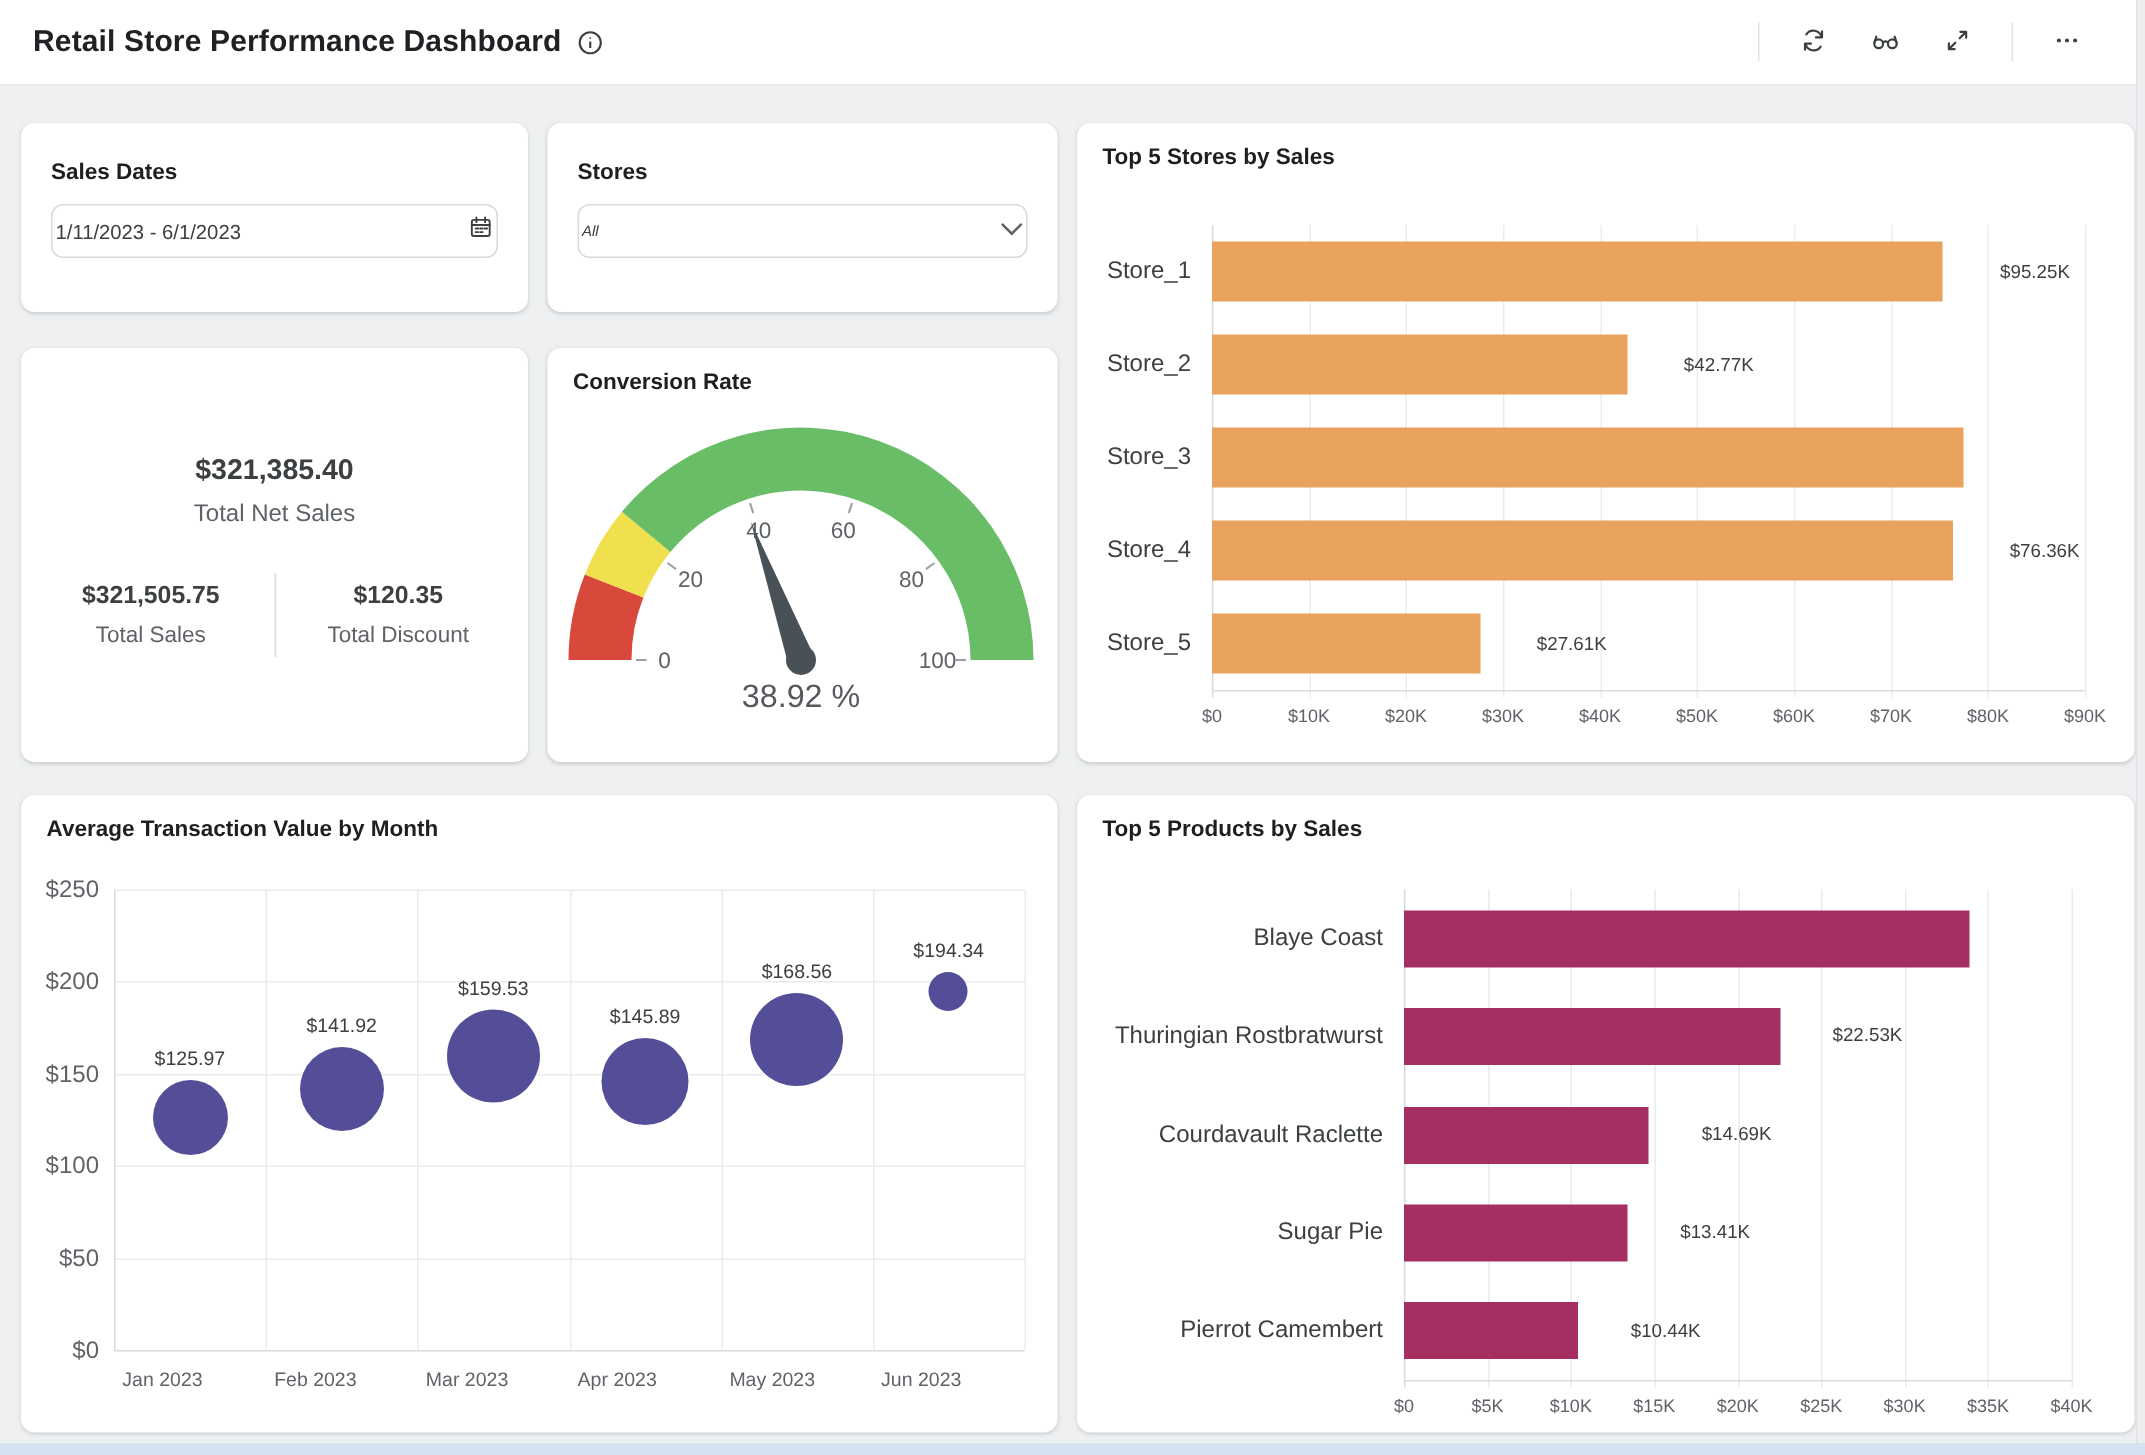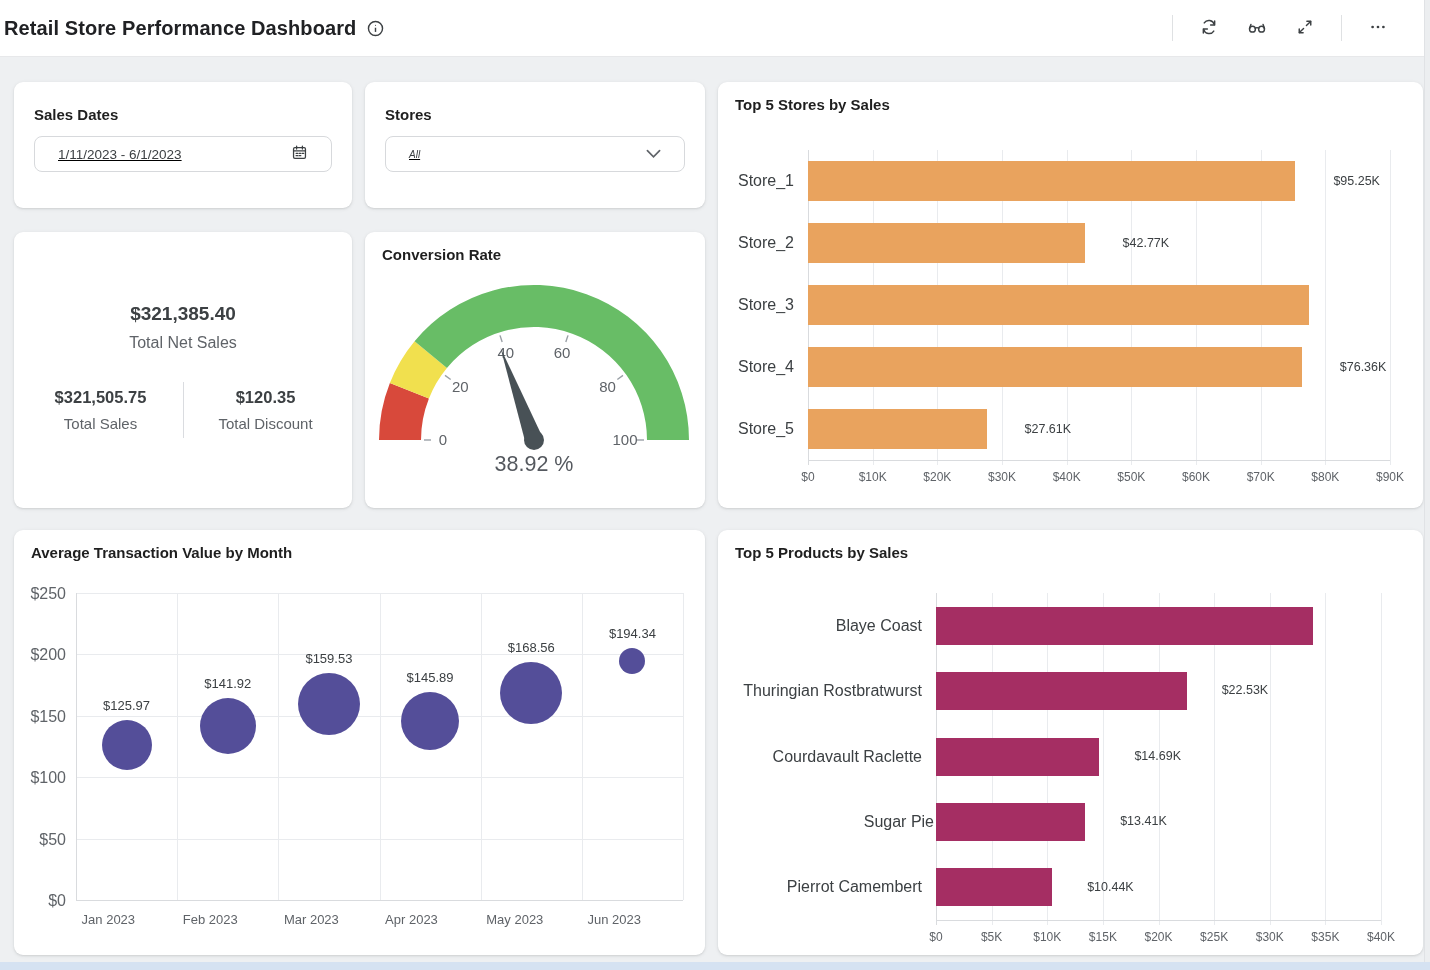--- a/index.html
+++ b/index.html
@@ -4,21 +4,21 @@
 <style>
   * { margin:0; padding:0; box-sizing:border-box; }
   html,body { width:1430px; height:970px; }
   body { font-family:"Liberation Sans", sans-serif; background:#eef0f2; position:relative; overflow:hidden; }
 
   .page { position:absolute; inset:0; }
 
   
   .header { position:absolute; left:0; top:0; width:1424px; height:57px; background:#ffffff;
             border-bottom:1px solid #e7e8ea; display:flex; align-items:center; justify-content:space-between; }
-  .title-wrap { display:flex; align-items:center; gap:10px; padding-left:4px; }
+  .title-wrap { display:flex; align-items:center; gap:10px; padding-left:22px; }
   .page-title { font-size:20px; font-weight:700; color:#202124; letter-spacing:.1px; }
   .icon-btn { background:none; border:none; width:40px; height:40px; display:flex; align-items:center;
               justify-content:center; cursor:pointer; color:#3c4043; }
   .icon-btn svg { stroke:#3c4043; fill:none; stroke-width:1.6; stroke-linecap:round; stroke-linejoin:round; }
   .header-actions { display:flex; align-items:center; gap:8px; padding-right:26px; }
   .vdiv { width:1px; height:26px; background:#dfe1e3; margin:0 8px; }
   .info-icon { display:flex; align-items:center; }
   .info-icon svg { stroke:#3c4043; fill:none; stroke-width:1.5; }
 
   
@@ -31,21 +31,21 @@
   .c-kpi      { left:14px;  top:232px; width:338px; height:276px; }
   .c-gauge    { left:365px; top:232px; width:340px; height:276px; }
   .c-topstores{ left:718px; top:82px;  width:705px; height:426px; }
   .c-bubble   { left:14px;  top:530px; width:691px; height:425px; }
   .c-products { left:718px; top:530px; width:705px; height:425px; }
 
   .chart-title-pad { position:absolute; left:17px; top:14px; }
 
   
   .field-box { margin-top:13px; height:36px; border:1px solid #d7d9dc; border-radius:8px; background:#fff;
-               display:flex; align-items:center; padding:0 23px; justify-content:space-between;text-decoration:underline; }
+               display:flex; align-items:center; padding:0 2px; justify-content:space-between; }
   .field-box input { border:none; outline:none; font-family:"Liberation Sans",sans-serif; font-size:13.5px;
                      color:#3c4043; width:240px; background:transparent; }
   .select-value { font-size:10px; font-style:italic; color:#3c4043; }
   .field-box svg { stroke:#3c4043; fill:none; stroke-width:1.5; stroke-linecap:round; }
   .chev svg { stroke:#5f6368; stroke-width:1.8; }
 
   
   .kpi-wrap { position:absolute; inset:0; display:flex; flex-direction:column; align-items:center; justify-content:center; }
   .kpi-big { font-size:19px; font-weight:700; color:#3c4043; }
   .kpi-big-label { font-size:16px; color:#5f6368; margin-top:9px; }
@@ -316,21 +316,21 @@
         <div class="tick-label" style="left: 633px; top: 400px; width: 60px;">$40K</div>
         <div class="axisline" style="left: 218px; top: 390px; width: 445px; height: 1px;"></div>
         <div class="cat-label" style="left: 0px; width: 204px; top: 86.7px;">Blaye Coast</div>
         <div class="bar" style="left: 218px; top: 76.7px; width: 377.137px; height: 38px; background: rgb(165, 46, 99);"></div>
         <div class="cat-label" style="left: 0px; width: 204px; top: 152.1px;">Thuringian Rostbratwurst</div>
         <div class="bar" style="left: 218px; top: 142.1px; width: 250.646px; height: 38px; background: rgb(165, 46, 99);"></div>
         <div class="value-label" style="left: 503.646px; top: 128.4px; height: 65.4px; line-height: 65.4px;">$22.53K</div>
         <div class="cat-label" style="left: 0px; width: 204px; top: 217.5px;">Courdavault Raclette</div>
         <div class="bar" style="left: 218px; top: 207.5px; width: 163.426px; height: 38px; background: rgb(165, 46, 99);"></div>
         <div class="value-label" style="left: 416.426px; top: 193.8px; height: 65.4px; line-height: 65.4px;">$14.69K</div>
-        <div class="cat-label" style="left: 12px; width: 204px; top: 282.9px;">Sugar Pie</div>
+        <div class="cat-label" style="left: 0px; width: 204px; top: 282.9px;">Sugar Pie</div>
         <div class="bar" style="left: 218px; top: 272.9px; width: 149.186px; height: 38px; background: rgb(165, 46, 99);"></div>
         <div class="value-label" style="left: 402.186px; top: 259.2px; height: 65.4px; line-height: 65.4px;">$13.41K</div>
         <div class="cat-label" style="left: 0px; width: 204px; top: 348.3px;">Pierrot Camembert</div>
         <div class="bar" style="left: 218px; top: 338.3px; width: 116.145px; height: 38px; background: rgb(165, 46, 99);"></div>
         <div class="value-label" style="left: 369.145px; top: 324.6px; height: 65.4px; line-height: 65.4px;">$10.44K</div>
       </div>
   </section>
 
   <div class="page-right-edge"></div>
   <div class="page-bottom-edge"></div>

